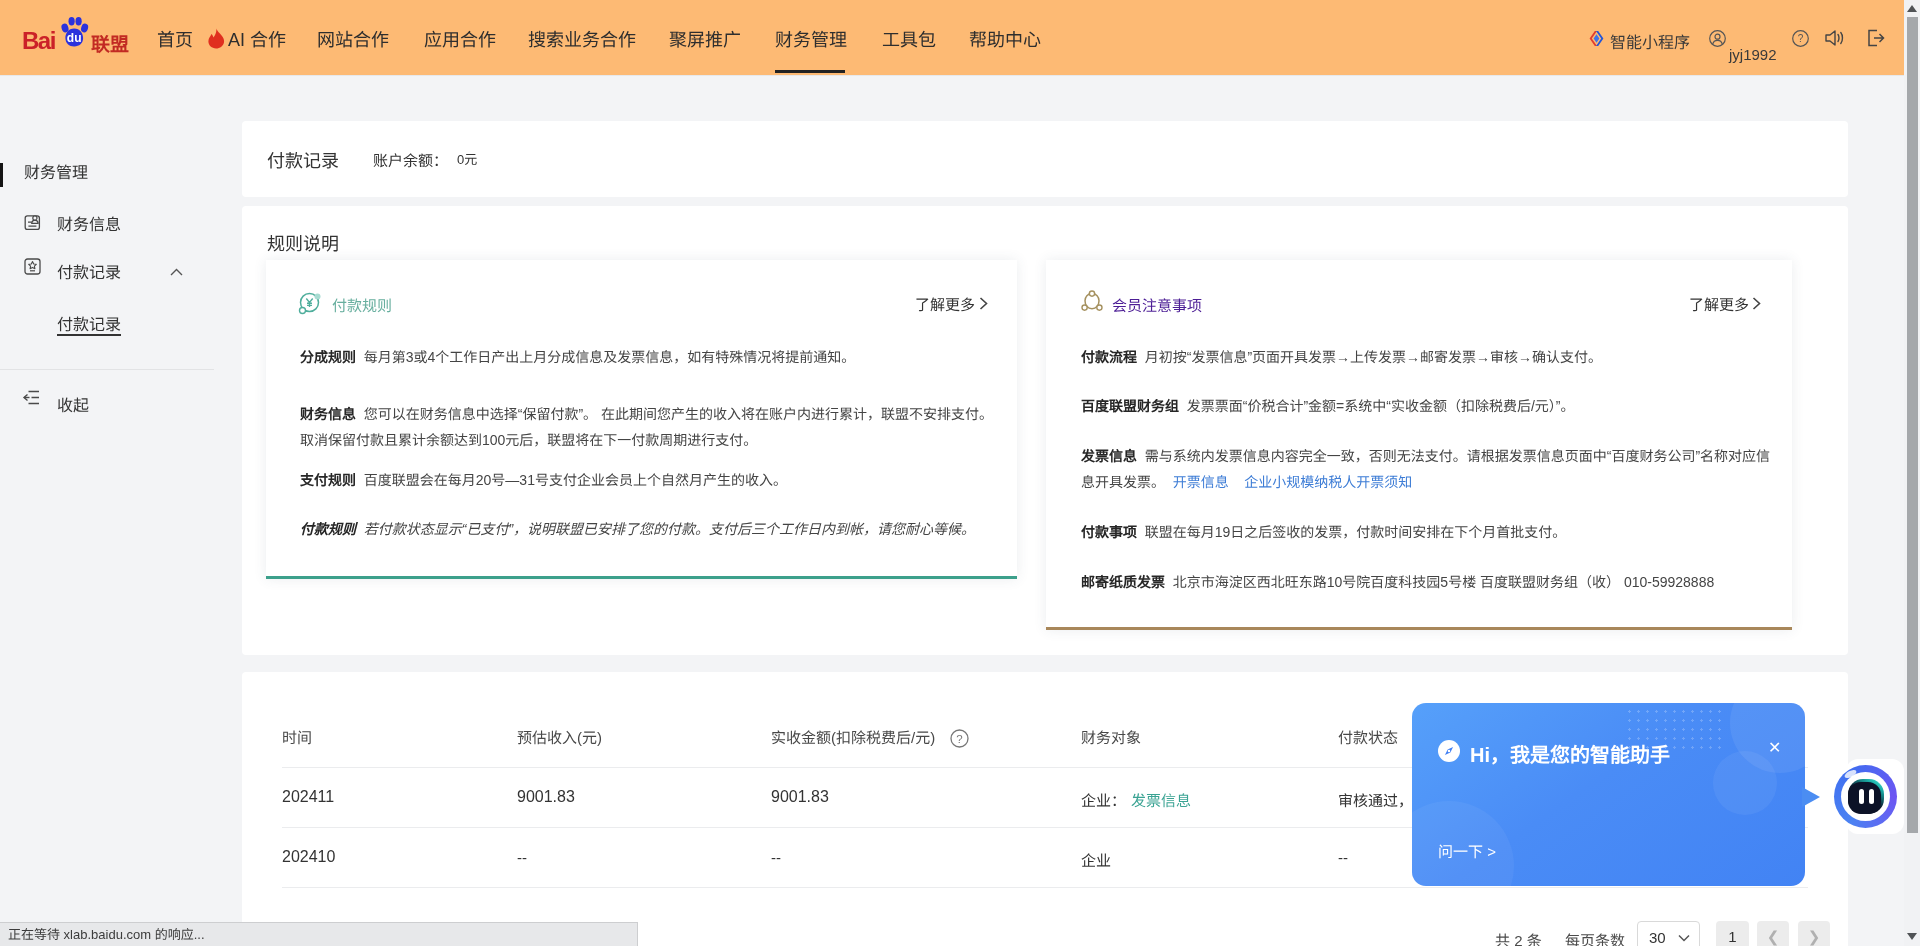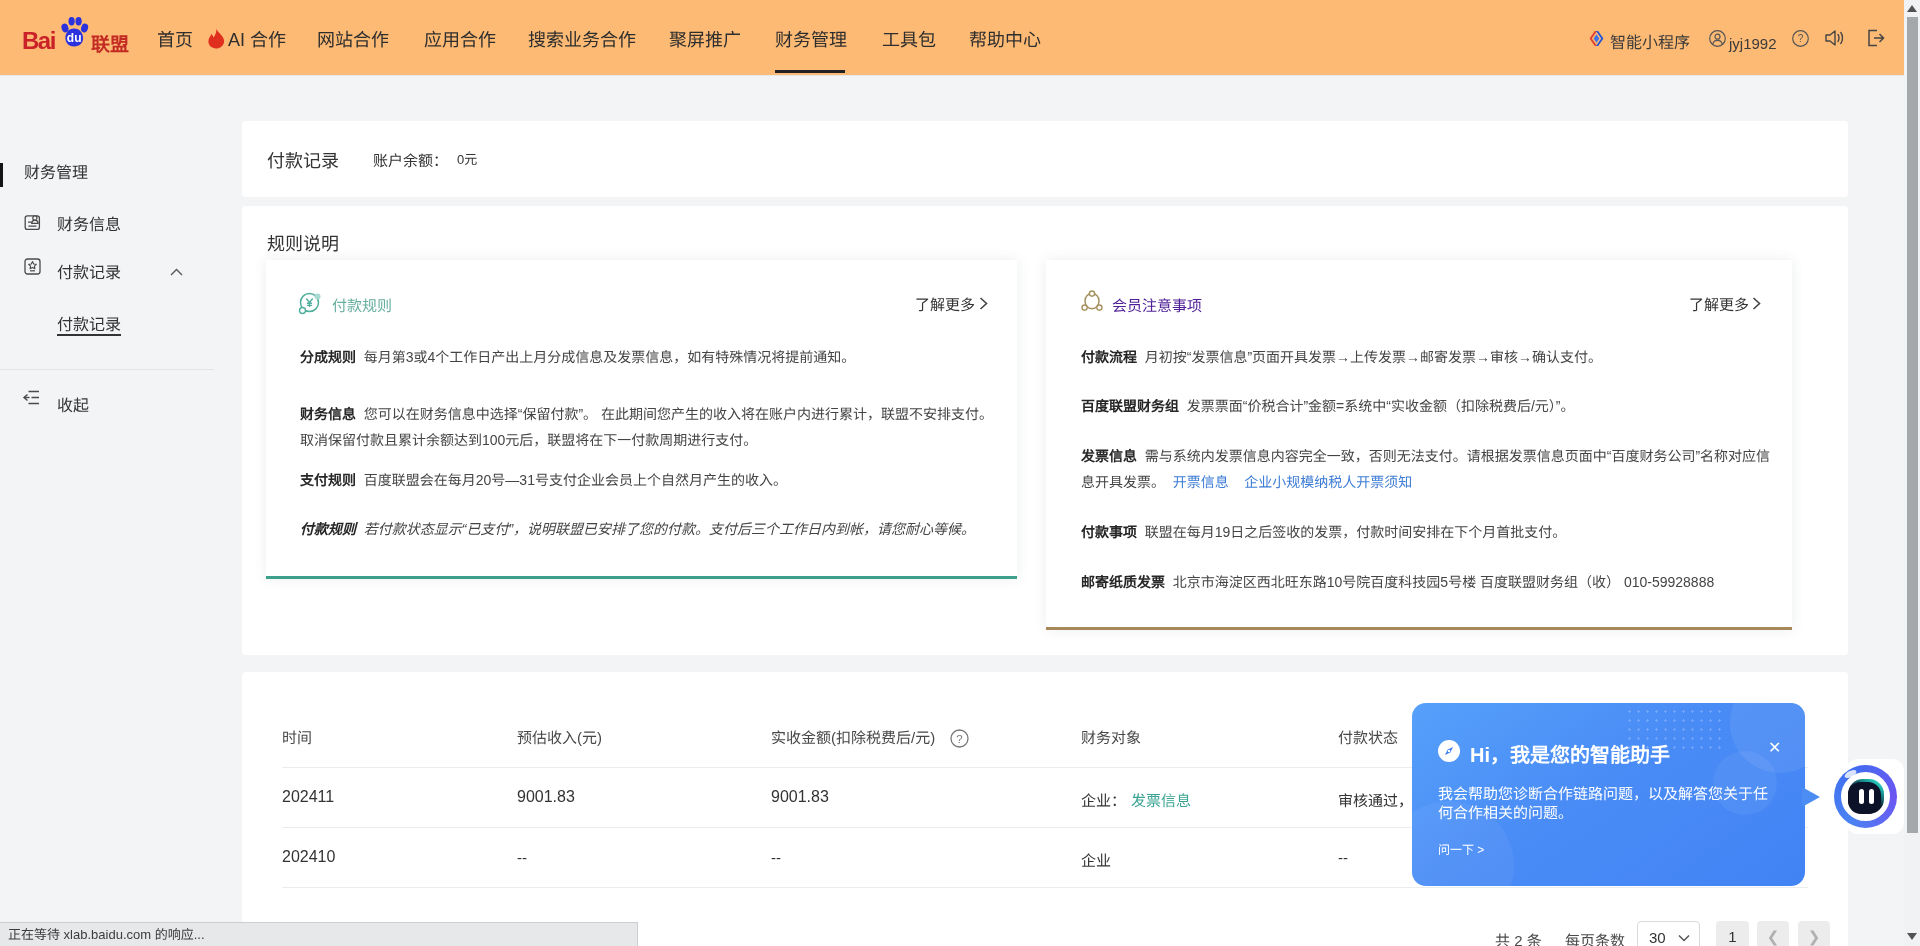--- a/index.html
+++ b/index.html
@@ -91,21 +91,21 @@
       <path d="M6.8 2 L1.6 9.5 L6.8 17 L9 17 L3.8 9.5 L9 2 Z" fill="#e23d30"></path>
       <path d="M10.2 2 L15.4 9.5 L10.2 17 L8 17 L13.2 9.5 L8 2 Z" fill="#2456d8"></path>
       <path d="M8.5 5.2 L11.4 9.5 L8.5 13.8 L5.6 9.5 Z" fill="#3f74e8"></path>
     </svg>
   <span class="nr-item" style="left:1610px">智能小程序</span>
   <svg class="abs" style="left:1709px;top:30px" width="17" height="17" viewBox="0 0 17 17">
       <circle cx="8.5" cy="8.5" r="7.8" fill="none" stroke="#555" stroke-width="1.2"></circle>
       <circle cx="8.5" cy="6.7" r="2.5" fill="none" stroke="#555" stroke-width="1.2"></circle>
       <path d="M3.7 14.2 C4.3 11.5 6.2 10.3 8.5 10.3 C10.8 10.3 12.7 11.5 13.3 14.2" fill="none" stroke="#555" stroke-width="1.2"></path>
     </svg>
-  <span class="nr-item" style="left:1729px;font-size:15px;top:35px">jyj1992</span>
+  <span class="nr-item" style="left:1729px;font-size:15px;top:46px">jyj1992</span>
   <svg class="abs" style="left:1792px;top:30px" width="17" height="17" viewBox="0 0 17 17">
       <circle cx="8.5" cy="8.5" r="7.8" fill="none" stroke="#555" stroke-width="1.2"></circle>
       <text x="8.5" y="12" font-size="10" fill="#555" text-anchor="middle" font-family="Liberation Sans,sans-serif">?</text>
     </svg>
   <svg class="abs" style="left:1824px;top:28px" width="21" height="20" viewBox="0 0 21 20">
       <path d="M2 7 L6 7 L11 3 L11 17 L6 13 L2 13 Z" fill="none" stroke="#444" stroke-width="1.4" stroke-linejoin="round"></path>
       <path d="M14 6.5 C15.3 8.2 15.3 11.8 14 13.5" fill="none" stroke="#444" stroke-width="1.4" stroke-linecap="round"></path>
       <path d="M16.8 4.5 C19 7 19 13 16.8 15.5" fill="none" stroke="#444" stroke-width="1.4" stroke-linecap="round"></path>
     </svg>
   <svg class="abs" style="left:1865px;top:28px" width="20" height="20" viewBox="0 0 20 20">
@@ -226,22 +226,21 @@
   <div style="position:absolute;right:28px;top:48px;width:64px;height:64px;border-radius:50%;background:rgba(255,255,255,.06);"></div>
   <div style="position:absolute;left:-28px;bottom:-45px;width:130px;height:130px;border-radius:50%;background:rgba(255,255,255,.05);"></div>
   <div style="position:absolute;left:26px;top:37px;width:22px;height:22px;border-radius:50%;background:#fff;">
     <svg style="position:absolute;left:3px;top:3px" width="16" height="16" viewBox="0 0 17 17">
         <path d="M12.8 4.2 L7.1 6.8 L4.2 12.8 L9.9 10.2 Z" fill="#3f7ef3"></path>
         <circle cx="8.5" cy="8.5" r="1.3" fill="#fff"></circle>
       </svg>
   </div>
   <span style="position:absolute;left:58px;top:36px;font-size:20px;font-weight:bold;color:#fff;">Hi，我是您的智能助手</span>
   <span style="position:absolute;left:356px;top:35px;font-size:16px;color:#fff;">✕</span>
-  <div style="position:absolute;left:26px;top:81px;width:350px;font-size:15px;line-height:19px;color:#fff;">我会帮助您诊断合作链路问题，以及解答您关于任<br>何合作相关的问题。</div>
-  <div style="position:absolute;left:26px;top:137px;font-size:12px;color:#fff;">问一下 &gt;</div>
+  <div style="position:absolute;left:26px;top:137px;font-size:15px;color:#fff;">问一下 &gt;</div>
 </div>
 <div class="popup-tri"></div>
 <div class="avatar-box"></div>
 <div class="avatar">
   <div style="position:absolute;left:0;top:0;width:63px;height:63px;border-radius:50%;background:conic-gradient(from 210deg,#4b82f2,#3f6ef0,#6d55f2,#4b82f2);"></div>
   <div style="position:absolute;left:7px;top:7px;width:49px;height:49px;border-radius:50%;background:#fff;"></div>
   <div style="position:absolute;left:14px;top:14px;width:36px;height:35px;border-radius:15px;background:linear-gradient(215deg,#3fe5d4 4%,#1aa8a2 22%,#0c1227 52%);"></div>
   <div style="position:absolute;left:14px;top:17px;width:33px;height:32px;border-radius:13px;background:#0c1227;"></div>
   <div style="position:absolute;left:25px;top:24px;width:5px;height:15px;border-radius:2.5px;background:#fff;"></div>
   <div style="position:absolute;left:35px;top:24px;width:5px;height:15px;border-radius:2.5px;background:#fff;"></div>

